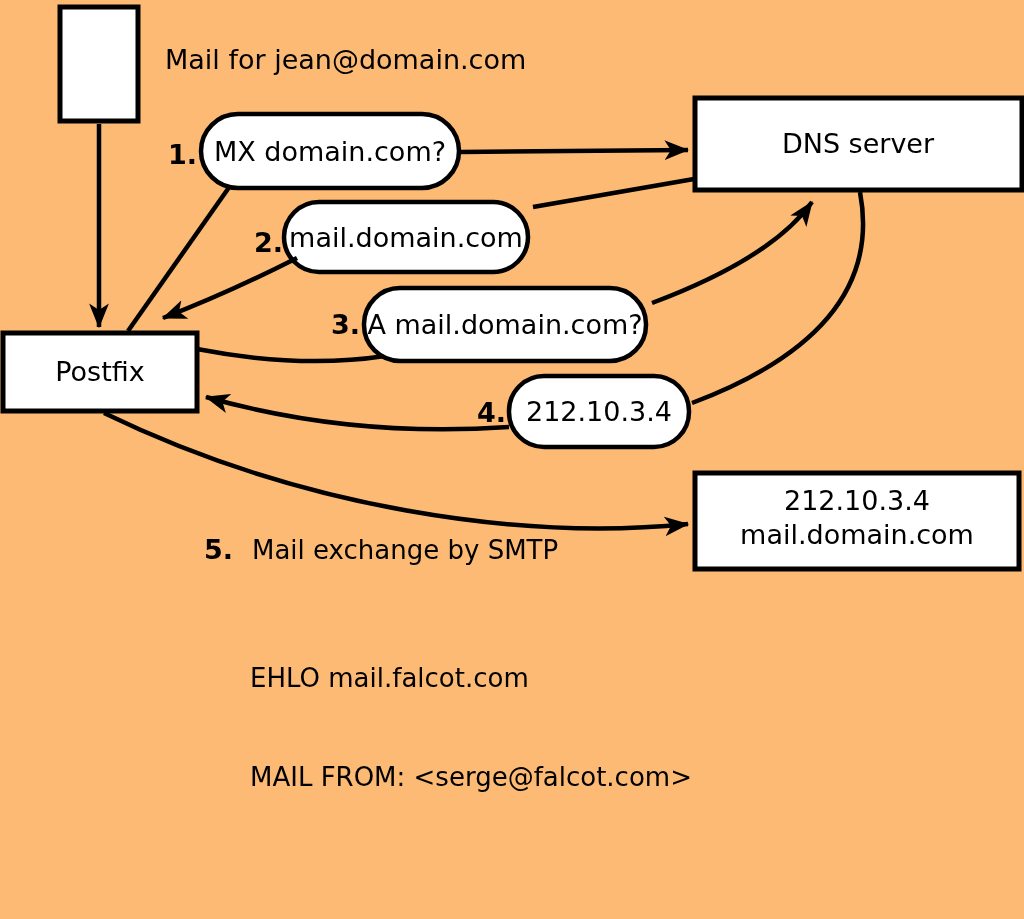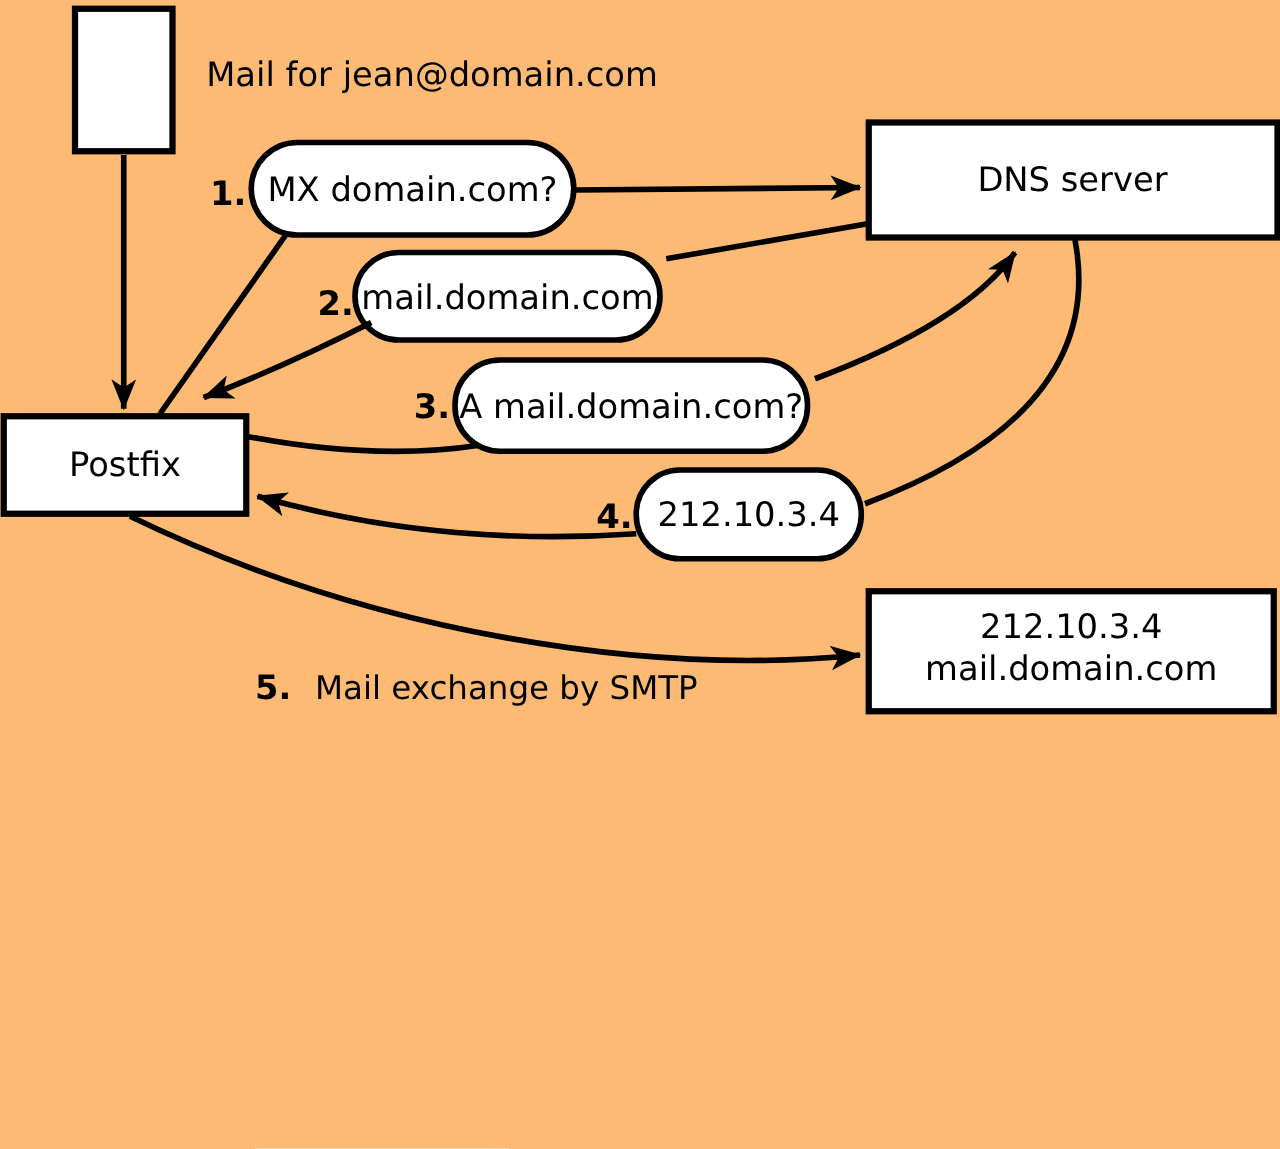--- a/index.html
+++ b/index.html
@@ -93,20 +93,22 @@
     <text x="506" y="422" text-anchor="end" class="step-num">4.</text>
 
     <path d="M509,427 Q350,438 206,397" fill="none" stroke="#000000" stroke-width="4.5" marker-end="url(#arrow)"></path>
 
     <path d="M104,413 C300,508 520,541 688,524" fill="none" stroke="#000000" stroke-width="4.5" marker-end="url(#arrow)"></path>
     <text x="233" y="559" text-anchor="end" class="step-num">5.</text>
     <text x="252" y="559" class="free-label" style="font-size:26px;">Mail exchange by SMTP</text>
   </svg>
 
   <div class="smtp-block">
+    <div class="smtp-line">EHLO mail.falcot.com</div>
+    <div class="smtp-line">MAIL FROM: &lt;serge@falcot.com&gt;</div>
     
     
     
     
     
     
     
   </div>
 
 </div>

